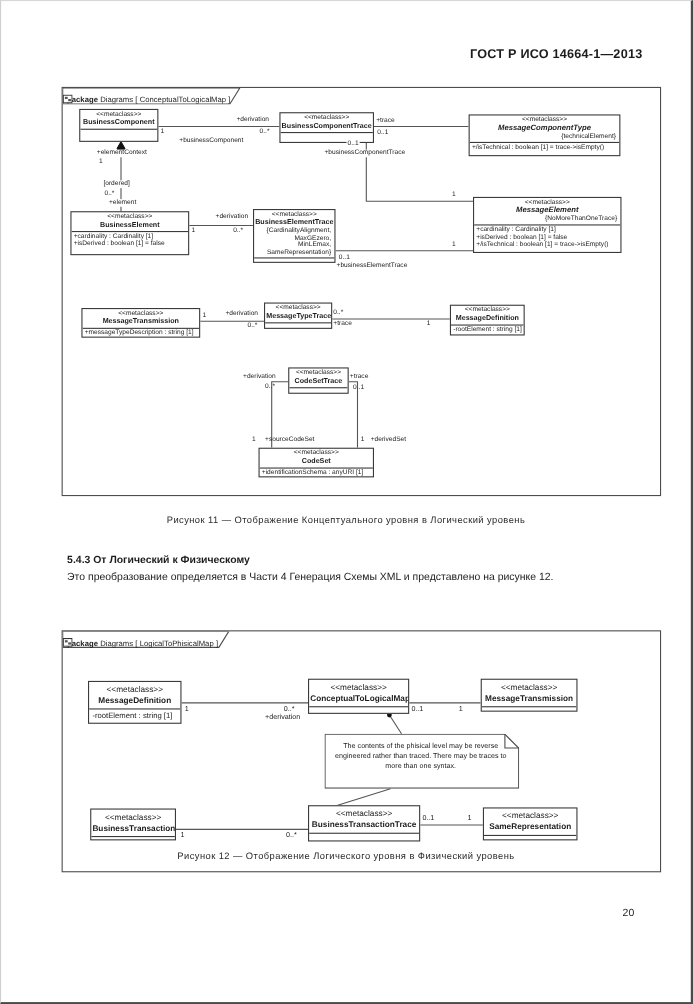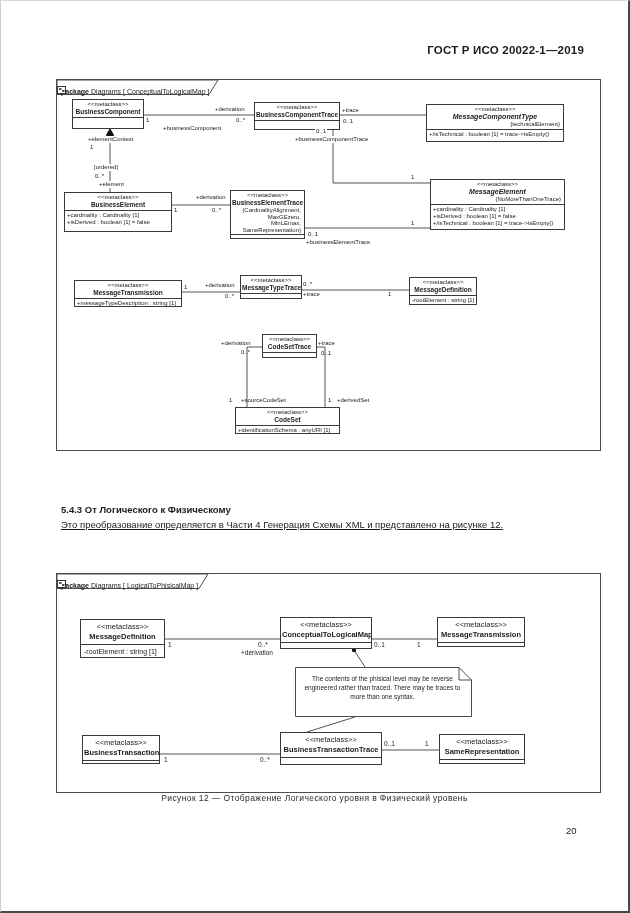--- a/index.html
+++ b/index.html
@@ -5,21 +5,21 @@
   html,body{margin:0;padding:0;background:#e8e8e8;}
   .page{
     position:relative;width:630px;height:913px;background:#ffffff;
     font-family:"Liberation Sans", sans-serif;color:#1c1c1c;overflow:hidden;
     border-right:2px solid #4a4a4a;border-bottom:2px solid #4a4a4a;
     border-left:1px solid #cfcfcf;border-top:1px solid #d8d8d8;box-sizing:border-box;
   }
   .doc-header{position:absolute;top:43px;right:44px;font-size:11.5px;font-weight:bold;letter-spacing:.2px;}
   .caption{position:absolute;left:0;width:100%;text-align:center;font-size:8.5px;letter-spacing:.4px;color:#2a2a2a;}
   .sec-head{position:absolute;left:60px;font-size:9.5px;font-weight:bold;}
-  .sec-body{position:absolute;left:60px;font-size:9.5px;text-decoration:underline;}
+  .sec-body{position:absolute;left:60px;font-size:9.5px;}
   .page-num{position:absolute;left:565px;top:824px;font-size:9.5px;}
 
   .frame{position:absolute;border:1px solid #4d4d4d;background:#fff;}
   .pkg-tab{position:absolute;top:0;left:0;height:15px;z-index:3;}
   .pkg-tab svg{position:absolute;top:0;left:0;}
   .tab-text{position:relative;display:inline-flex;align-items:center;gap:2px;padding:2px 0 0 4px;font-size:7px;white-space:nowrap;color:#1c1c1c;}
   .tab-text b{font-size:7px;}
   .dg-icon{display:inline-block;}
 
   .wires{position:absolute;top:0;left:0;z-index:0;}
@@ -47,21 +47,21 @@
   .bgw{background:#fff;padding:0 1px;}
 
   .note{position:absolute;z-index:1;}
   .note .note-text{position:absolute;top:7px;left:8px;right:10px;text-align:center;font-size:6.5px;line-height:9px;color:#222;}
 </style>
 </head>
 <body>
 
 <div class="page">
 
-  <div class="doc-header">ГОСТ Р ИСО 20022-1—2019</div>
+  <div class="doc-header">ГОСТ Р ИСО 14664-1—2013</div>
 
   <div class="frame" style="left:55px;top:78px;width:543px;height:370px">
 
     <div class="pkg-tab" style="width:162px">
       <svg width="162" height="15">
         <polygon points="0,0 161,0 152,14.5 0,14.5" fill="#ffffff" stroke="#4d4d4d" stroke-width="1"></polygon>
       </svg>
       <span class="tab-text">
         <b>package</b>
         <span>Diagrams</span>
@@ -228,21 +228,22 @@
     <span class="wl" style="left:164px;top:260px">+derivation</span>
     <span class="wl" style="left:184px;top:269px">0..*</span>
     <span class="wl" style="left:261px;top:260px">+trace</span>
     <span class="wl" style="left:264px;top:270px">0..1</span>
     <span class="wl" style="left:172px;top:317px">1</span>
     <span class="wl" style="left:184px;top:317px">+sourceCodeSet</span>
     <span class="wl" style="left:271px;top:317px">1</span>
     <span class="wl" style="left:280px;top:317px">+derivedSet</span>
   </div>
 
-  <div class="sec-head" style="top:503px">5.4.3 От Логического к Физическому</div>
+  <div class="caption" style="top:466px">Рисунок 11 — Отображение Концептуального уровня в Логический уровень</div>
+  <div class="sec-head" style="top:503px">5.4.3 От Логический к Физическому</div>
   <div class="sec-body" style="top:518px">Это преобразование определяется в Части 4 Генерация Схемы XML и представлено на рисунке 12.</div>
 
   <div class="frame" style="left:55px;top:572px;width:543px;height:218px">
 
     <div class="pkg-tab" style="width:152px">
       <svg width="152" height="15">
         <polygon points="0,0 151,0 142,14.5 0,14.5" fill="#ffffff" stroke="#4d4d4d" stroke-width="1"></polygon>
       </svg>
       <span class="tab-text">
         <b>package</b>
@@ -330,16 +331,16 @@
     <span class="wl2" style="left:201px;top:67px">0..*</span>
     <span class="wl2" style="left:184px;top:75px">+derivation</span>
     <span class="wl2" style="left:317px;top:67px">0..1</span>
     <span class="wl2" style="left:360px;top:67px">1</span>
     <span class="wl2" style="left:107px;top:182px">1</span>
     <span class="wl2" style="left:203px;top:182px">0..*</span>
     <span class="wl2" style="left:327px;top:166px">0..1</span>
     <span class="wl2" style="left:368px;top:166px">1</span>
   </div>
 
-  <div class="caption" style="top:792px">Рисунок 12 — Отображение Логического уровня в Физический уровень</div>
+  <div class="caption" style="top:772px">Рисунок 12 — Отображение Логического уровня в Физический уровень</div>
   <div class="page-num">20</div>
 
 </div>
 
 </body></html>

